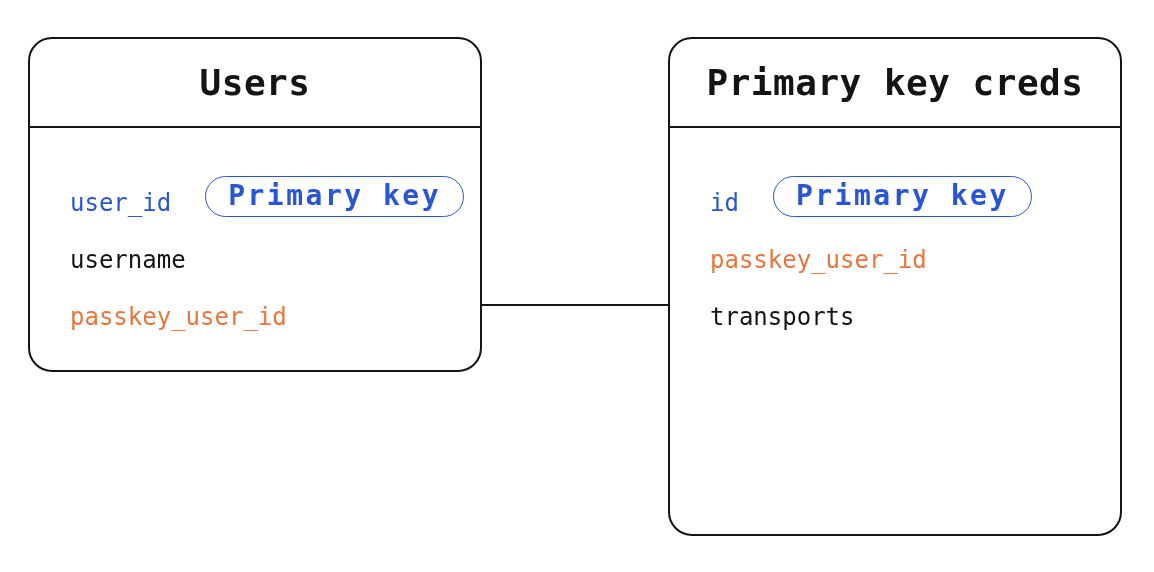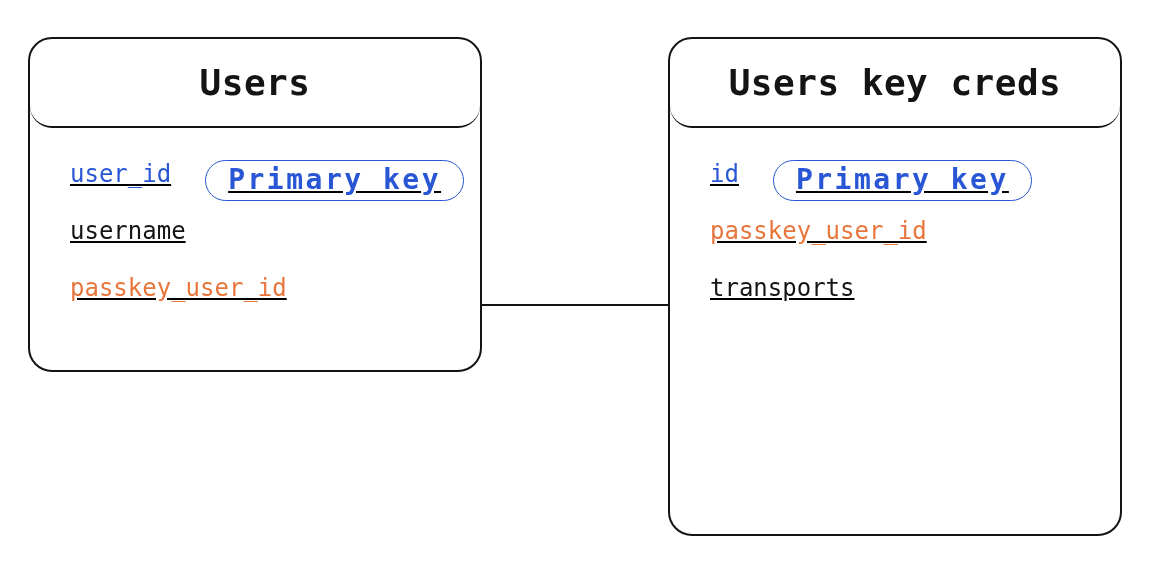--- a/index.html
+++ b/index.html
@@ -28,24 +28,23 @@
   }
   .table-box.users  { left: 28px;  top: 37px; width: 454px; height: 335px; }
   .table-box.creds  { left: 668px; top: 37px; width: 454px; height: 499px; }
   .table-header {
     height: 89px;
     border-bottom: 2px solid var(--ink);
     display: flex; align-items: center; justify-content: center;
     font-size: 36px; font-weight: bold; color: var(--ink);
     letter-spacing: 0.5px;
     white-space: nowrap;
-    border-radius: 22px;
   }
   .table-body { padding: 32px 0 0 40px; }
-  .field-row { height: 57px; display: flex; align-items: flex-start; text-decoration: underline; }
+  .field-row { height: 57px; display: flex; align-items: flex-end; }
   .field-name {
     font-size: 24px; color: var(--ink); white-space: nowrap;
   }
   .field-name.role-primary-key { color: var(--primary-key-blue); }
   .field-name.role-foreign-ref { color: var(--relation-orange); }
   .pk-badge {
     margin-left: 34px;
     display: inline-flex; align-items: center; justify-content: center;
     border: 1.5px solid var(--primary-key-blue);
     color: var(--primary-key-blue);
@@ -78,21 +77,21 @@
       </div>
       <div class="field-row">
         <span class="field-name role-foreign-ref">passkey_user_id</span>
       </div>
     </div>
   </div>
 
   <div class="connector"></div>
 
   <div class="table-box creds">
-    <div class="table-header">Users key creds</div>
+    <div class="table-header">Primary key creds</div>
     <div class="table-body">
       <div class="field-row">
         <span class="field-name role-primary-key">id</span>
         <span class="pk-badge">Primary key</span>
       </div>
       <div class="field-row">
         <span class="field-name role-foreign-ref">passkey_user_id</span>
       </div>
       <div class="field-row">
         <span class="field-name">transports</span>

